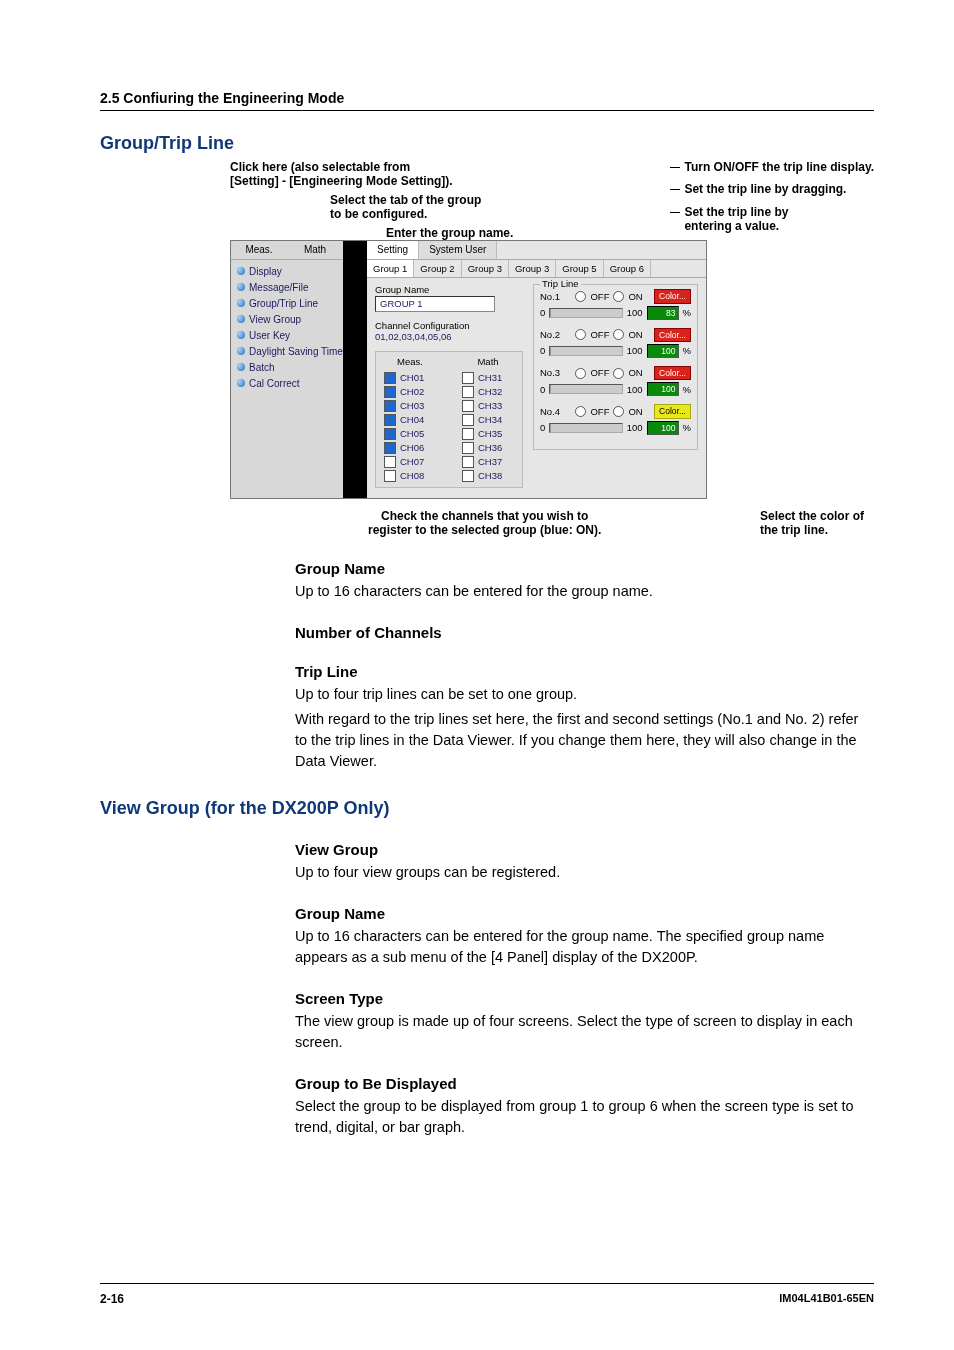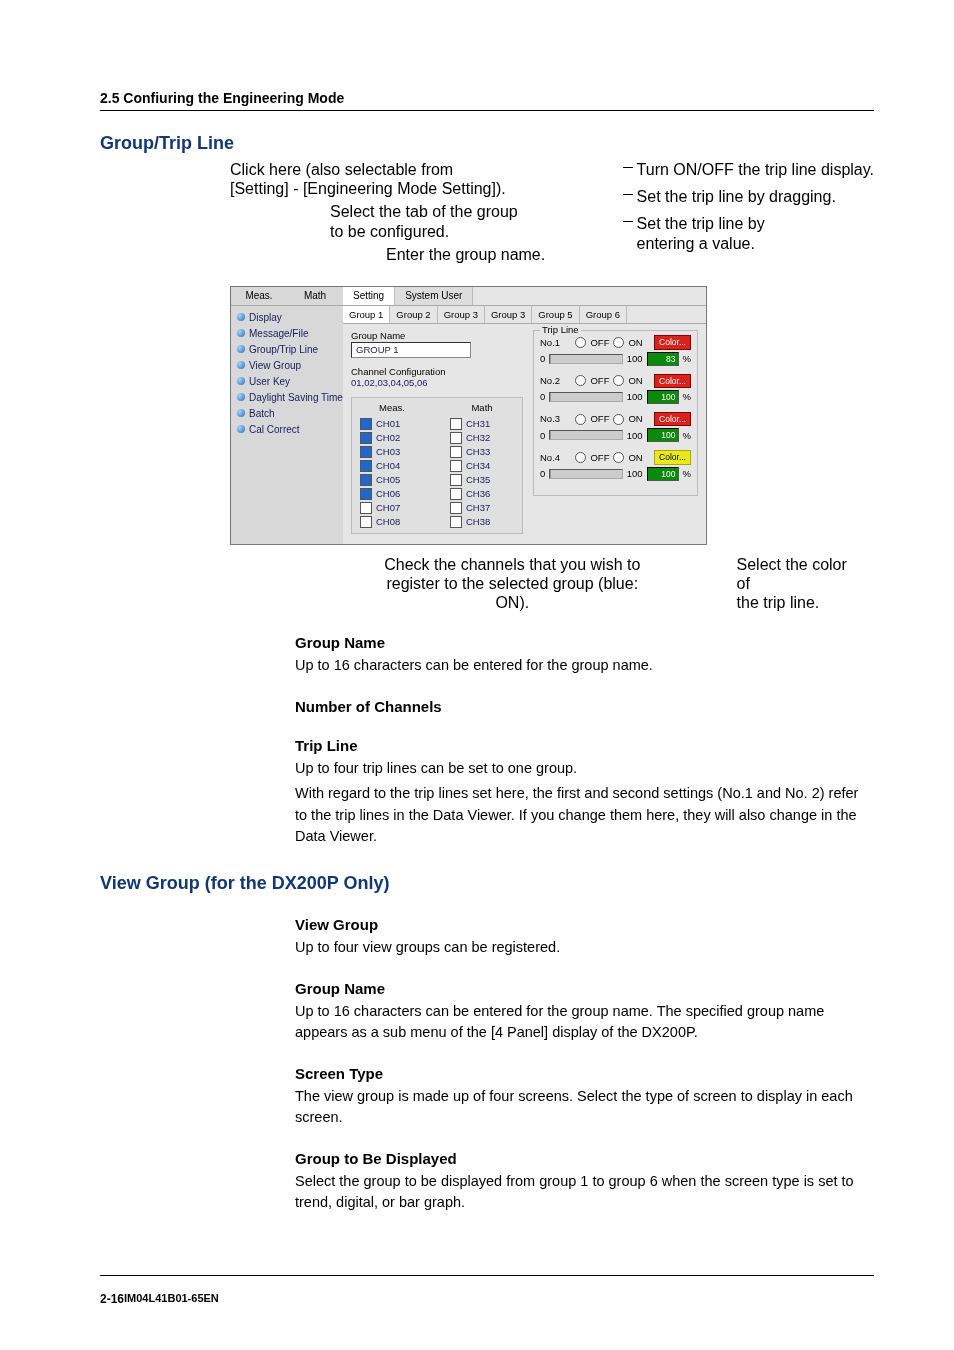--- a/index.html
+++ b/index.html
@@ -43,31 +43,32 @@
   }
   .body-text {
     margin-left: 195px;
   }
   .figure-region {
     margin: 6px 0 18px 130px;
     font-size: 10.5px;
     line-height: 1.2;
   }
   .anno {
-    font-weight: normal;
-    font-size: 16px;
+    font-weight: bold;
+    font-size: 12px;
     white-space: pre-line;
   }
   
   .shot {
     display: flex;
     border: 1px solid #777;
-    background: #ef4444;
+    background: #000000;
     width: 475px;
-    margin-top: 22px;
+    margin-top: 0;
+    gap: 24px;
   }
   .shot-left {
     width: 112px;
     background: #d8d8d8;
     font-size: 10px;
   }
   .shot-left-tabs {
     display: flex;
     border-bottom: 1px solid #aaa;
   }
@@ -222,22 +223,23 @@
     padding: 1px 2px;
     border: 1px inset #555;
   }
   .footer {
     position: absolute;
     bottom: 44px;
     left: 100px;
     right: 80px;
     border-top: 1px solid #000;
     display: flex;
+    justify-content: space-between;
     font-size: 12px;
-    padding-top: 16px;
+    padding-top: 8px;
     font-weight: bold;
   }
   .footer .docid { font-size: 11px; font-weight: bold; }
   .shot-wrapper {
     display: flex;
     align-items: flex-start;
     gap: 12px;
   }
   .right-annos {
     display: flex;

